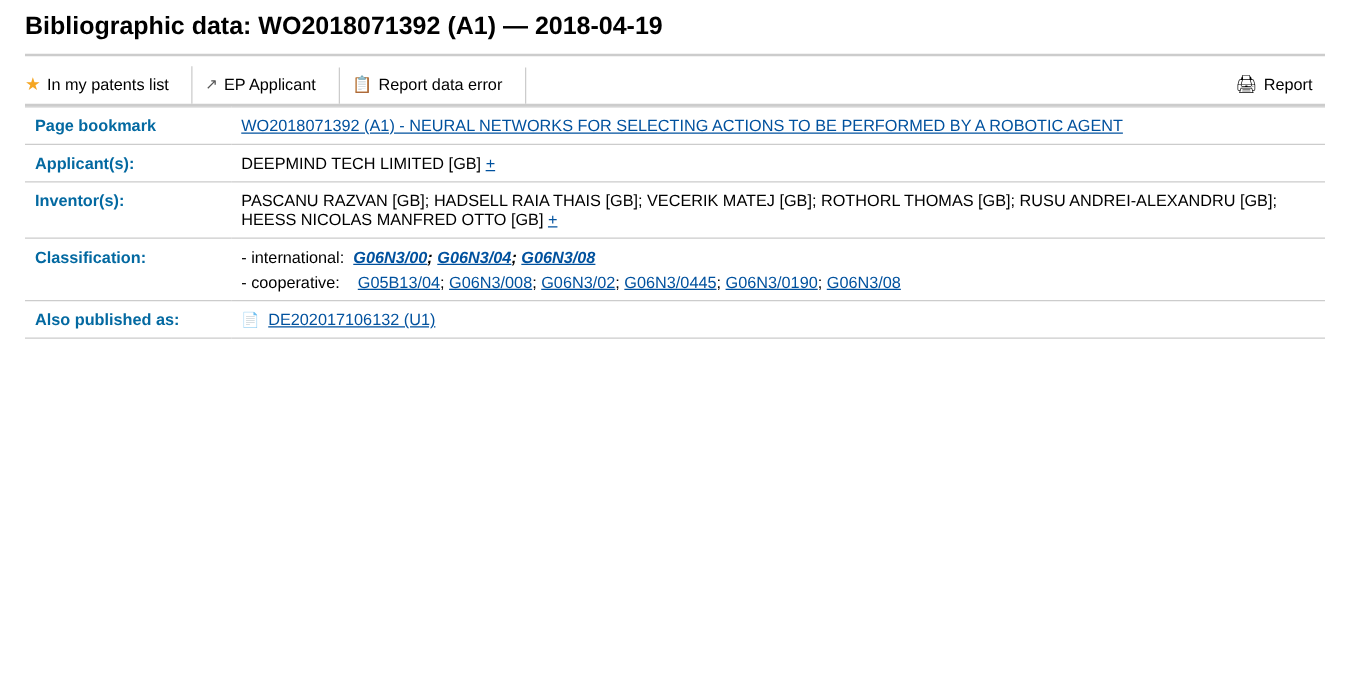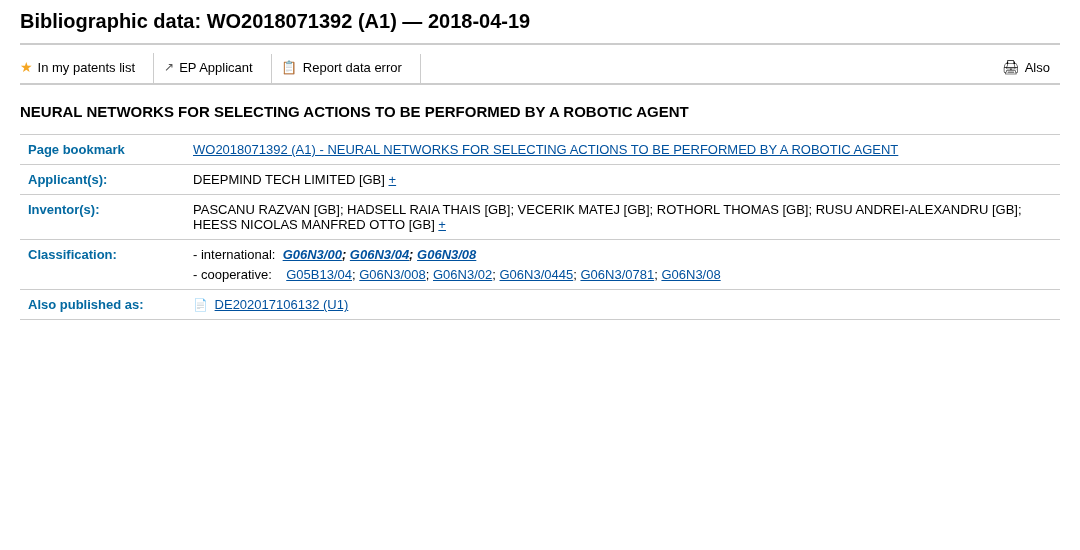--- a/index.html
+++ b/index.html
@@ -136,27 +136,24 @@
     <div class="toolbar-item">
       <span class="icon-arrow">↗</span>
       <span>EP Applicant</span>
     </div>
     <div class="toolbar-item">
       <span class="icon-doc">📋</span>
       <span>Report data error</span>
     </div>
     <div class="toolbar-print">
       <span class="icon-print">🖨</span>
-      <span>Also</span>
+      <span>Report</span>
     </div>
   </div>
 
-  <div class="patent-title-section">
-    <div class="patent-title">NEURAL NETWORKS FOR SELECTING ACTIONS TO BE PERFORMED BY A ROBOTIC AGENT</div>
-  </div>
 
   <table class="data-table">
     <tbody>
 
       <tr>
         <td class="label-col">Page bookmark</td>
         <td class="value-col">
           <a class="patent-link" href="#">WO2018071392 (A1)  -  NEURAL NETWORKS FOR SELECTING ACTIONS TO BE PERFORMED BY A ROBOTIC AGENT</a>
         </td>
       </tr>
@@ -185,21 +182,21 @@
               <a class="patent-link" href="#"><span class="bold-italic">G06N3/04</span></a>;
               <a class="patent-link" href="#"><span class="bold-italic">G06N3/08</span></a>
             </span>
           </div>
           <div>
             <span>- cooperative:&nbsp;&nbsp;&nbsp;</span>
             <a class="patent-link" href="#">G05B13/04</a>;
             <a class="patent-link" href="#">G06N3/008</a>;
             <a class="patent-link" href="#">G06N3/02</a>;
             <a class="patent-link" href="#">G06N3/0445</a>;
-            <a class="patent-link" href="#">G06N3/0781</a>;
+            <a class="patent-link" href="#">G06N3/0190</a>;
             <a class="patent-link" href="#">G06N3/08</a>
           </div>
         </td>
       </tr>
 
 
 
       <tr>
         <td class="label-col">Also published as:</td>
         <td class="value-col">

